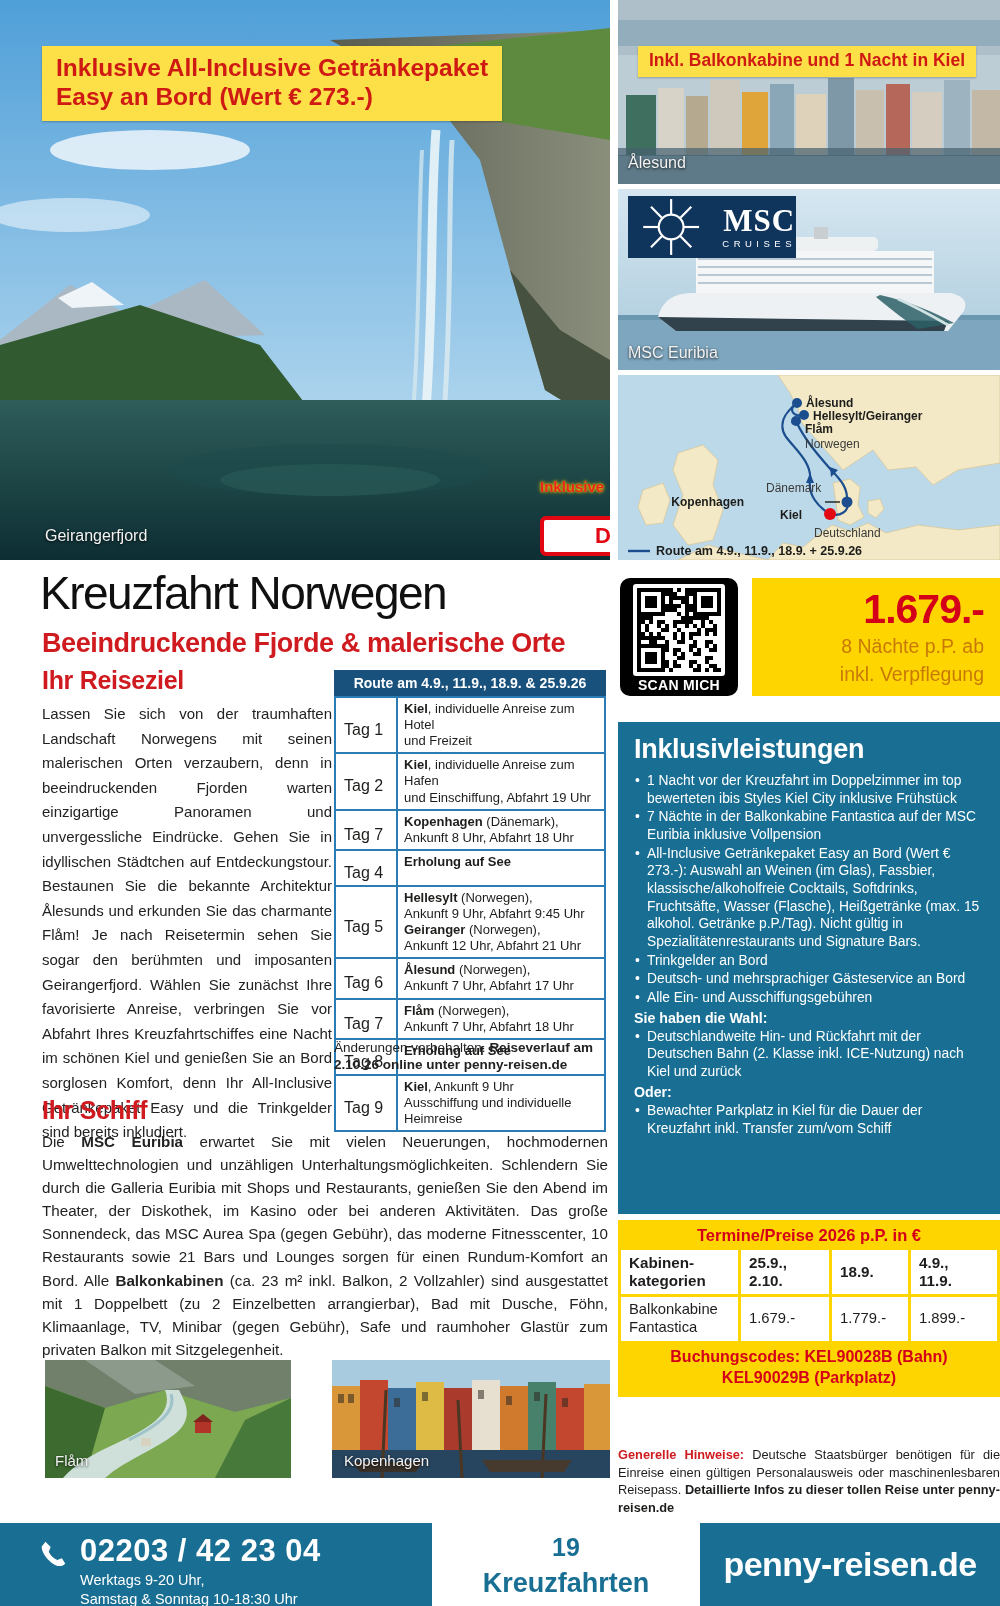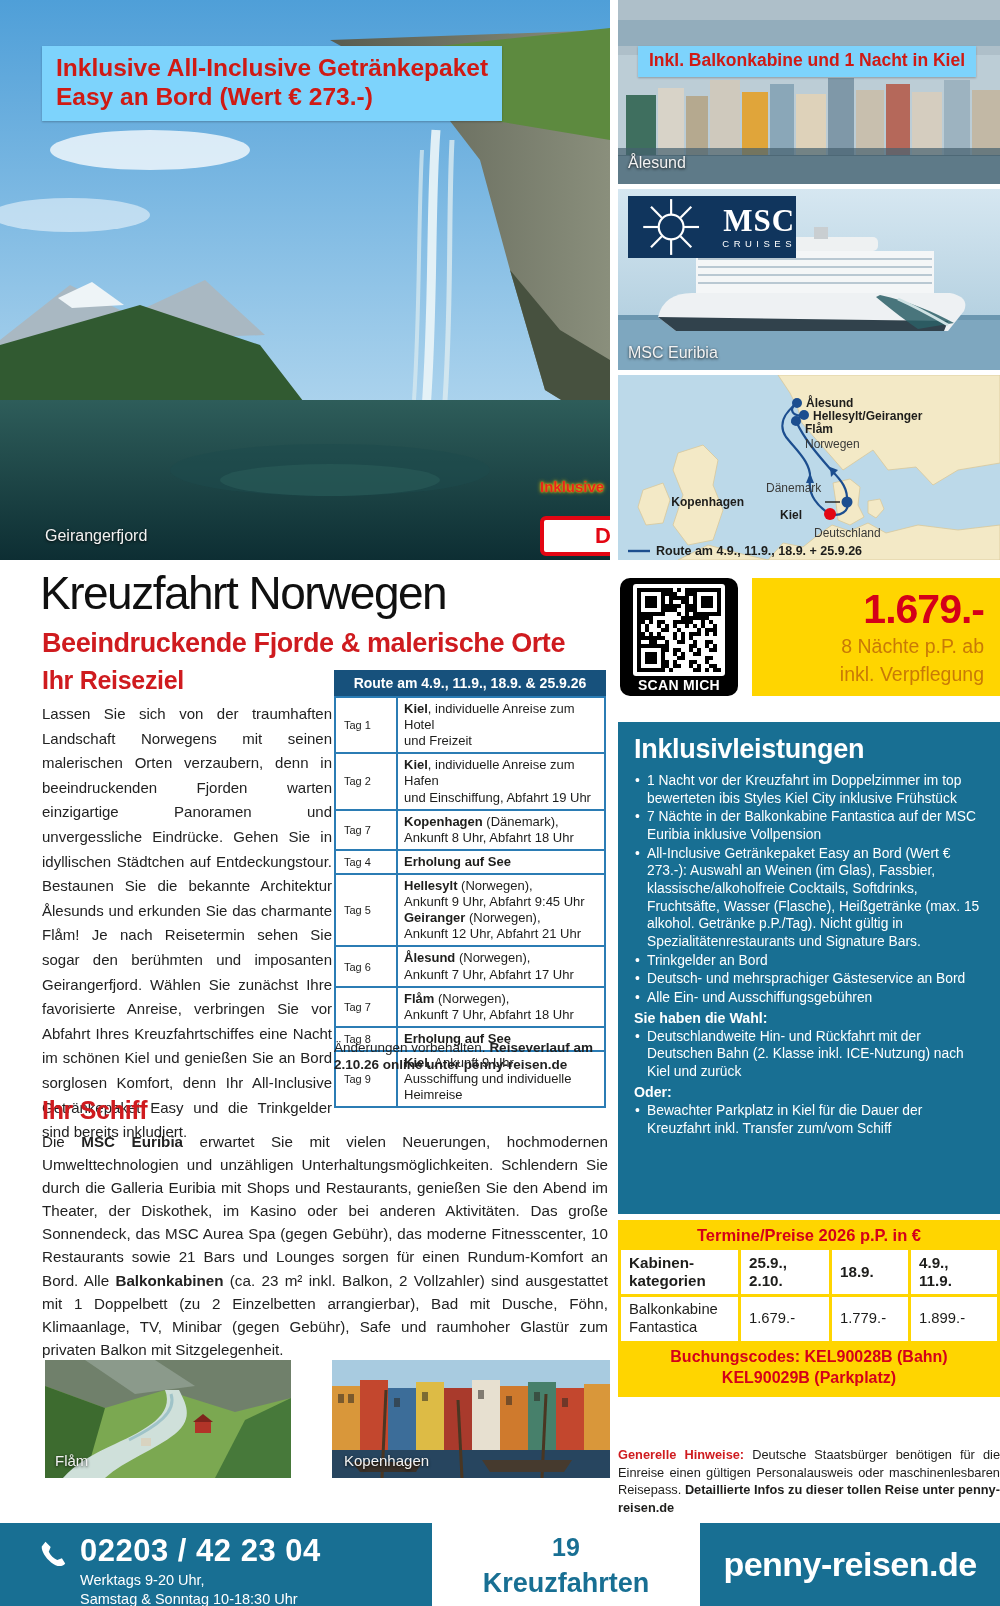--- a/index.html
+++ b/index.html
@@ -8,21 +8,21 @@
   .abs{position:absolute;}
   svg text{font-family:"Liberation Sans",sans-serif;}
 
   
   .photo{position:absolute;overflow:hidden;}
   .photo svg{display:block;width:100%;height:100%;}
   .photo-label{position:absolute;color:#f2f2f2;font-size:16px;
                text-shadow:0 1px 3px rgba(0,0,0,.85);}
 
   
-  .banner{position:absolute;background:#7dd3fc;color:#cf1a14;font-weight:700;
+  .banner{position:absolute;background:#fde047;color:#cf1a14;font-weight:700;
           box-shadow:0 1px 2px rgba(0,0,0,.25);}
   .banner-hero{left:42px;top:46px;padding:7px 14px 9px;font-size:24.5px;line-height:1.2;}
   .banner-right{left:20px;top:46px;padding:4px 11px 6px;font-size:17.5px;}
 
   
   .db-wrap{position:absolute;left:540px;top:478px;width:62px;text-align:center;}
   .db-inkl{color:#e8251c;font-weight:700;font-size:15px;text-shadow:0 0 4px #ffd500,0 0 2px #ffd500;}
   .db-logo{margin:21px auto 0;width:46px;height:32px;background:#fff;border:4px solid #e30613;
            border-radius:6px;color:#e30613;font-weight:700;font-size:22px;line-height:32px;text-align:center;padding-left:44px;}
 
@@ -40,21 +40,21 @@
   .body-text{font-size:15px;line-height:1.64;text-align:justify;color:#222;}
   .body-text span{white-space:pre-line;}
 
   
   .route{left:334px;top:670px;width:272px;}
   .rt-header{background:#17517c;color:#fff;font-weight:700;font-size:14px;text-align:center;
              padding:5px 19px;}
   .rt-body{border:2px solid #2b7cb4;background:#fff;}
   .rt-row{display:flex;border-top:2px solid #2b7cb4;}
   .rt-row:first-child{border-top:none;}
-  .rt-day{flex:0 0 50px;padding:3px 2px 3px 8px;font-size:11px;display:flex;align-items:center;}
+  .rt-day{flex:0 0 50px;padding:13px 2px 3px 8px;font-size:16px;display:flex;align-items:center;}
   .rt-detail{flex:1;border-left:2px solid #2b7cb4;padding:3px 6px;font-size:13px;line-height:1.24;}
   .rt-detail span{white-space:pre-line;}
   .route-note{left:334px;top:1040px;width:276px;font-size:13.5px;line-height:1.25;color:#222;}
 
   
   .qr-box{left:620px;top:578px;width:118px;height:118px;background:#000;border-radius:10px;
           text-align:center;}
   .qr-inner{background:#fff;width:92px;height:92px;margin:6px auto 0;border-radius:3px;
             display:flex;align-items:center;justify-content:center;}
   .qr-label{color:#fff;font-weight:700;font-size:14px;margin-top:1px;letter-spacing:.3px;}

